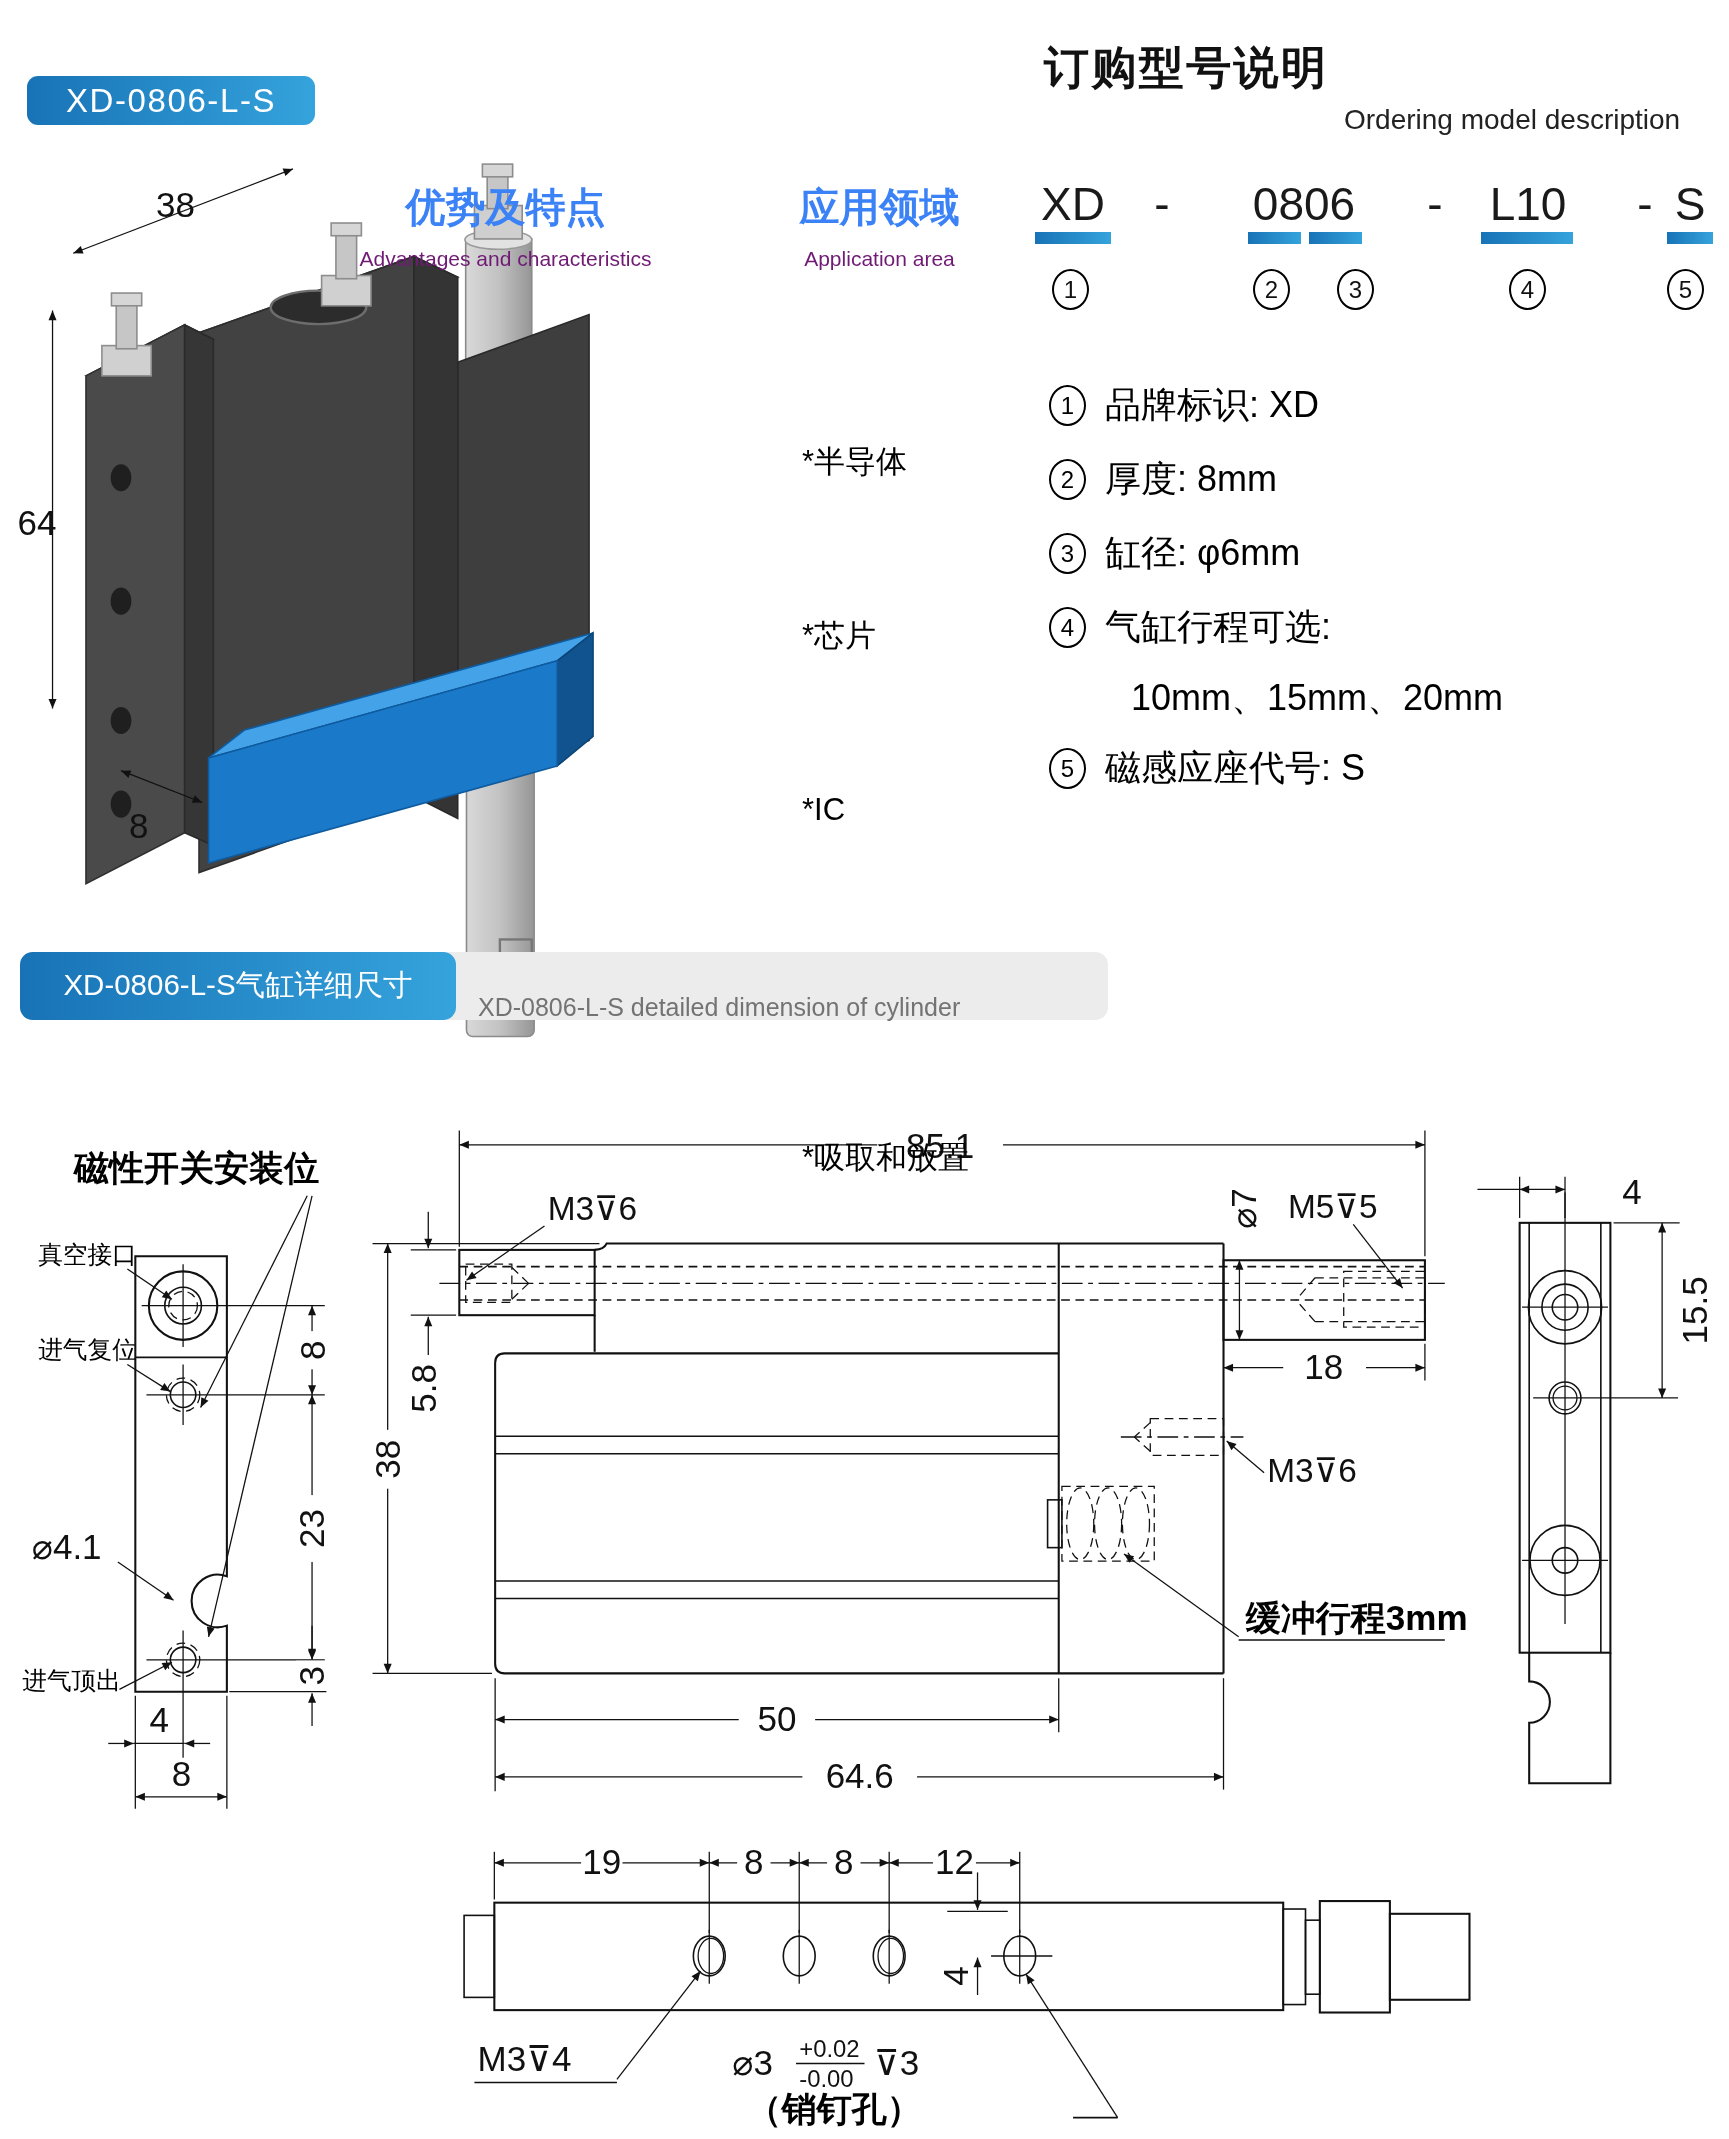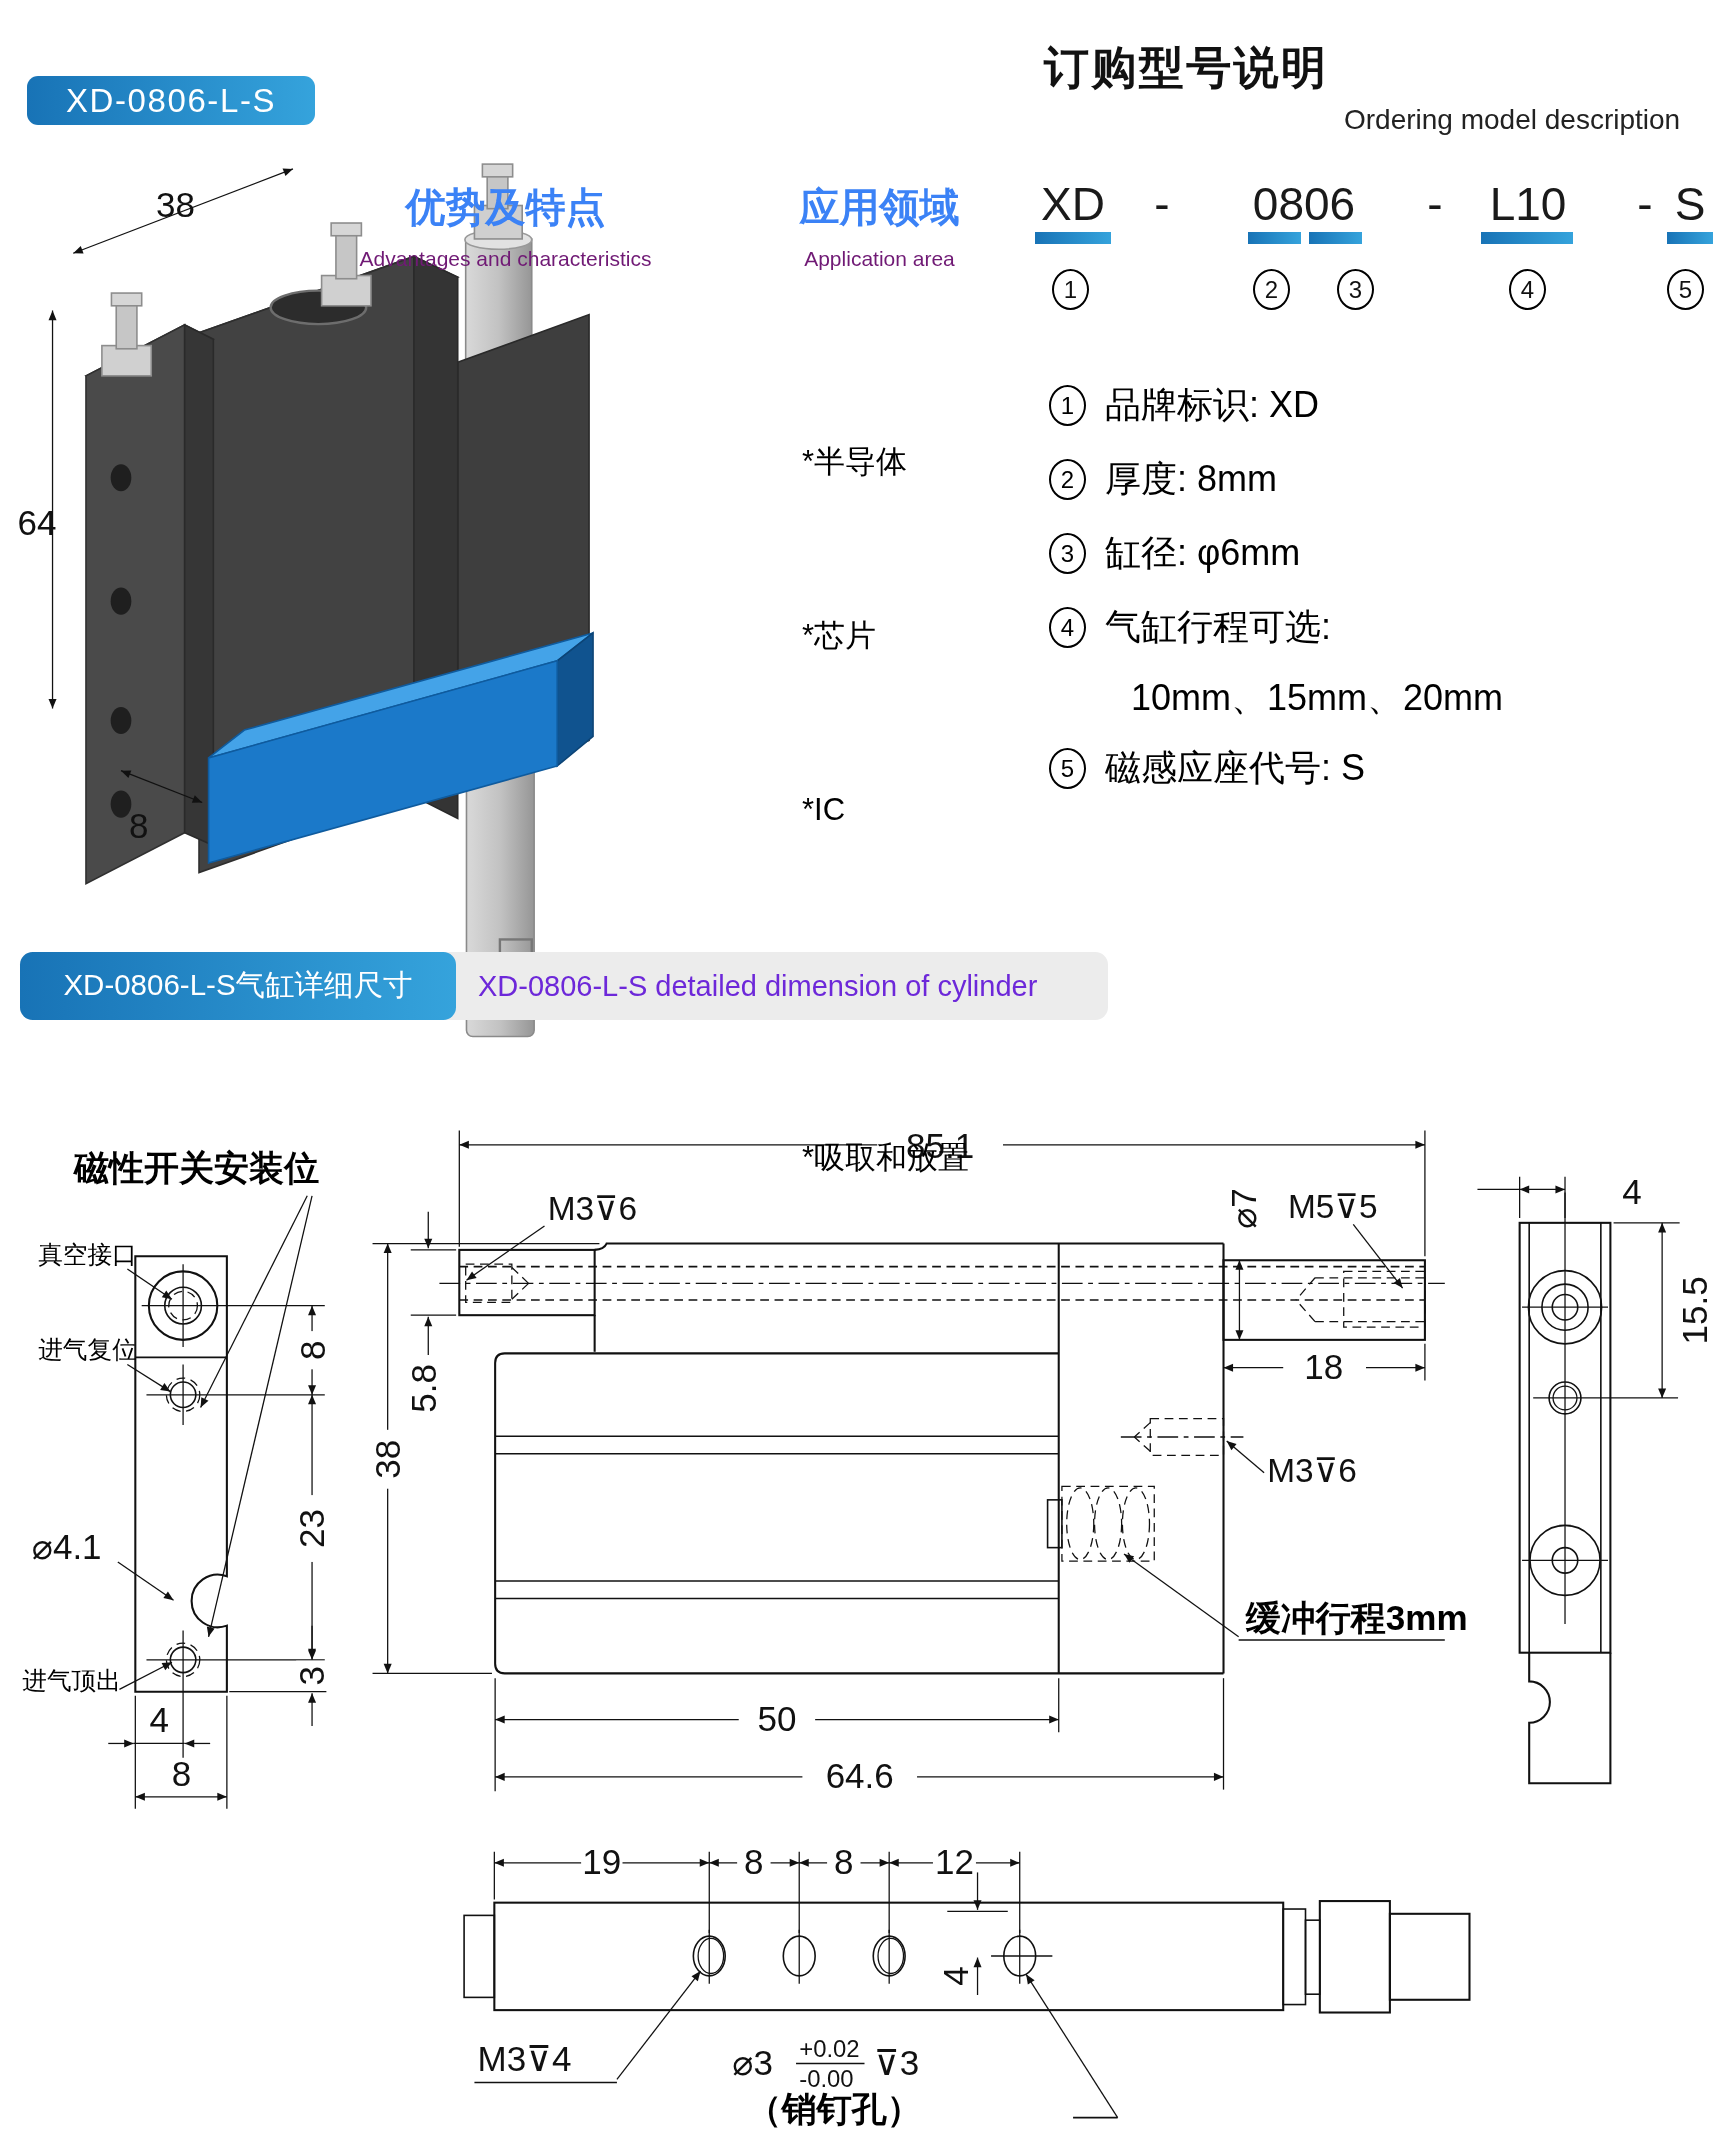--- a/index.html
+++ b/index.html
@@ -23,22 +23,22 @@
   .codebar{height:12px;background:linear-gradient(90deg,#1873b6,#35a3dc);}
   .circ{box-sizing:border-box;border:2.4px solid #000;border-radius:50%;display:flex;align-items:center;
     justify-content:center;font-size:24px;background:#fff;}
   .circ.row{width:37px;height:41px;}
   .note{display:flex;align-items:center;gap:19px;font-size:36px;color:#000;}
   .note .circ{width:37px;height:41px;flex:0 0 auto;}
   .note2{font-size:36px;color:#000;}
   
   .sec2-wrap{left:20px;top:952px;width:1088px;height:68px;background:#ececec;border-radius:12.7px;}
   .sec2-badge{left:20px;top:952px;width:436px;height:68px;font-size:29.5px;border-radius:12.7px;}
-  .sec2-label{left:478px;top:952px;width:629px;height:68px;display:flex;align-items:center;
-    font-size:29px;color:#6d28d9;}
+  .sec2-label{left:478px;top:973px;width:629px;height:68px;display:flex;align-items:center;
+    font-size:25px;color:#737373;}
   
   .out{stroke:#111;stroke-width:2.6;fill:none;}
   .ln{stroke:#111;stroke-width:2;fill:none;}
   .thin{stroke:#111;stroke-width:1.6;fill:none;}
   .dash{stroke:#111;stroke-width:2;fill:none;stroke-dasharray:11 7;}
   .dashthin{stroke:#111;stroke-width:1.6;fill:none;stroke-dasharray:11 7;}
   .cl{stroke:#111;stroke-width:1.7;fill:none;stroke-dasharray:26 7 6 7;}
   text.dim{font-size:44px;fill:#111;font-family:"Liberation Sans","DejaVu Sans",sans-serif;}
   text.dimS{font-size:30px;fill:#111;}
   text.lbl{font-size:42px;fill:#111;}

